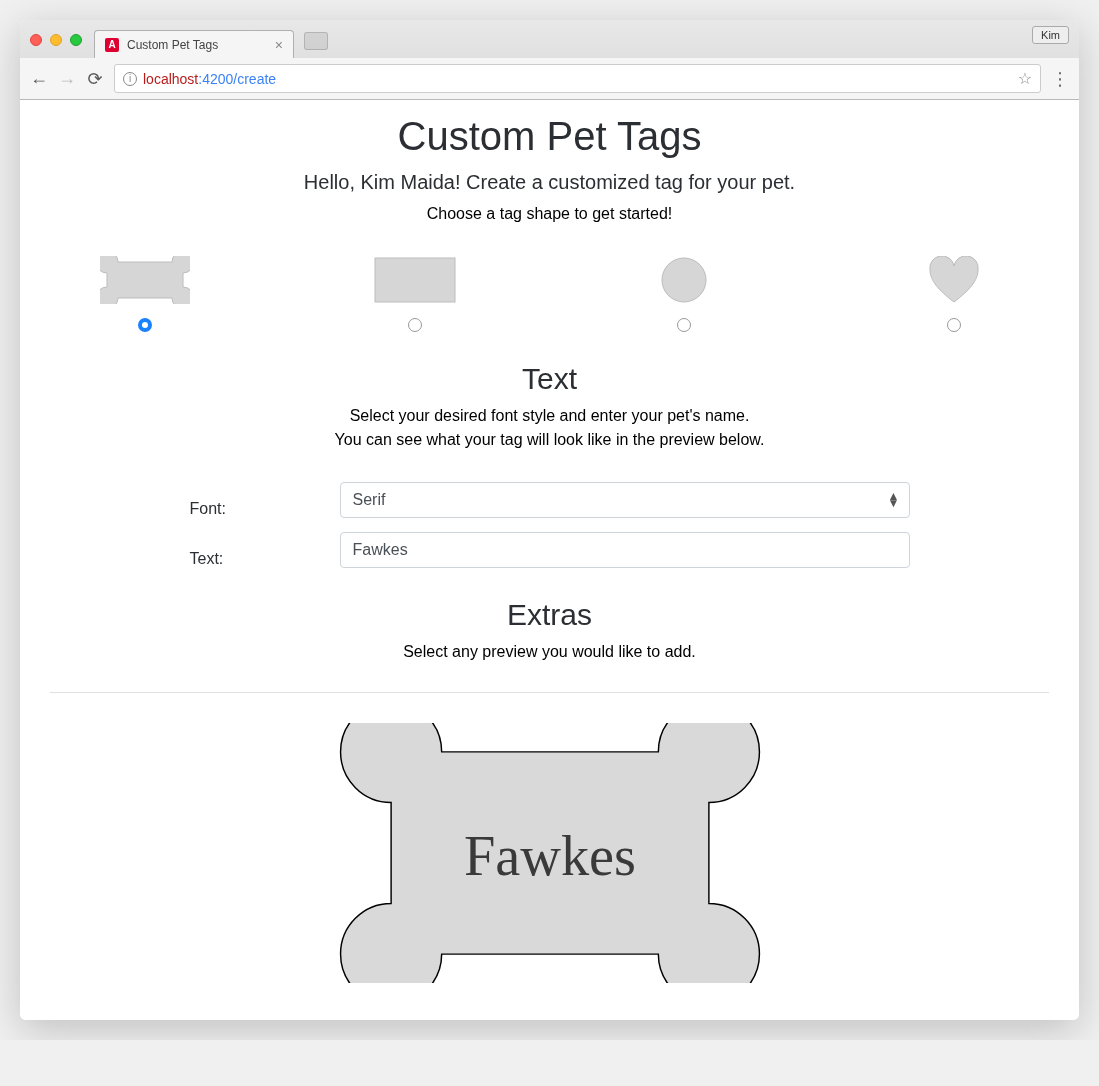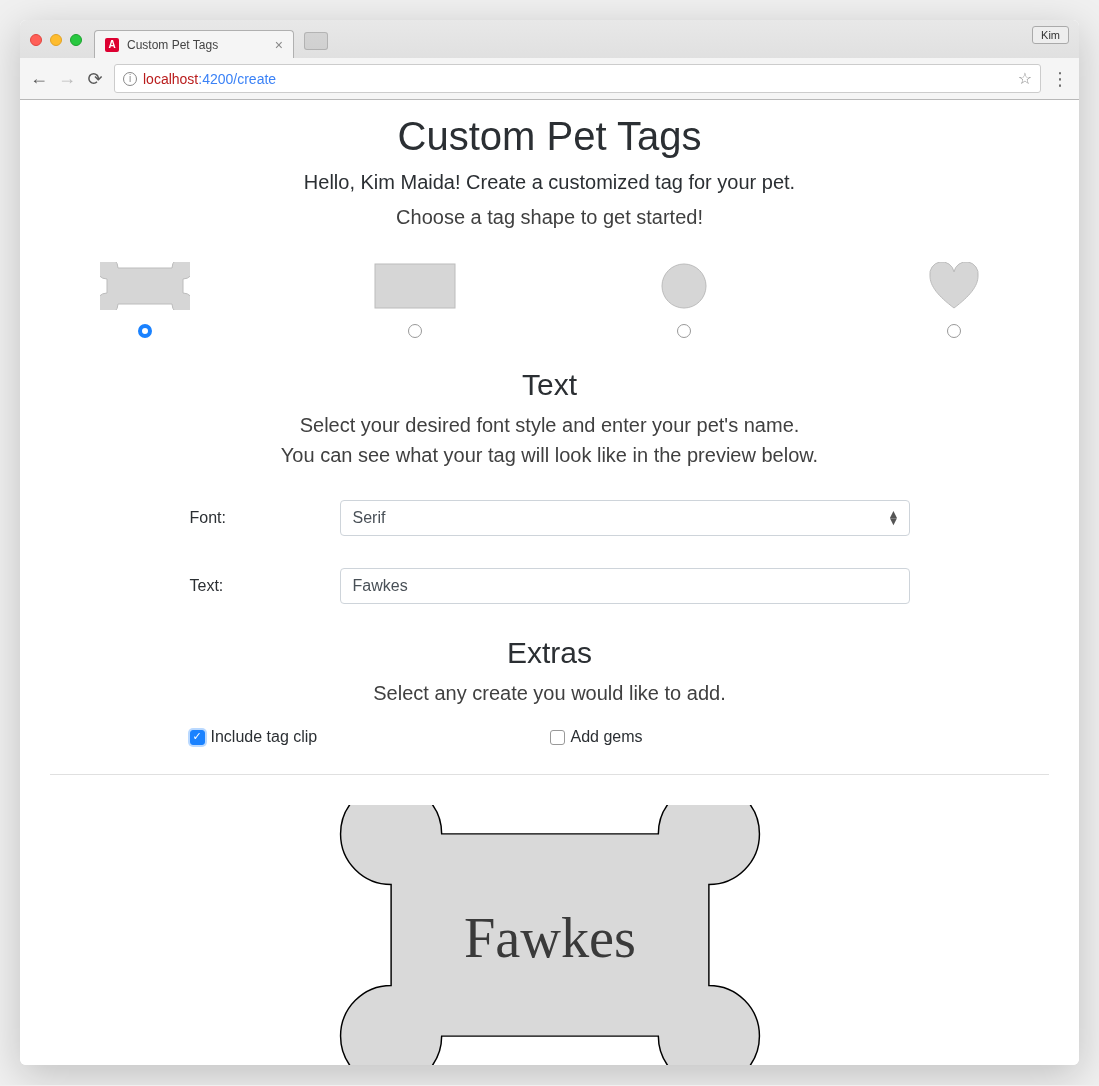--- a/index.html
+++ b/index.html
@@ -163,22 +163,22 @@
     }
     .section-title {
       text-align: center;
       font-size: 30px;
       font-weight: 500;
       color: #2b2f33;
       margin-top: 30px;
     }
     .section-desc {
       text-align: center;
-      font-size: 20px;
-      color: #404040;
+      font-size: 16px;
+      color: #000000;
       margin-top: 8px;
       line-height: 1.5;
     }
     
     .shape-row {
       display: flex;
       justify-content: space-between;
       margin: 30px 50px 0 50px;
     }
     .shape-opt {
@@ -199,22 +199,22 @@
       cursor: pointer;
       position: relative;
     }
     .radio-dot.selected {
       border: 4px solid #1a82ff;
     }
     
     .form-area { max-width: 720px; margin: 30px auto 0 auto; }
     .form-row {
       display: flex;
-      align-items: center;
-      margin-bottom: 32px;
+      align-items: flex-end;
+      margin-bottom: 14px;
     }
     .form-label {
       width: 150px;
       text-align: left;
       font-size: 16px;
       color: #2b2f33;
     }
     .form-control-wrap { flex: 1; position: relative; border-radius: 6px; }
     .select-box, .text-input {
       width: 100%;
@@ -383,31 +383,21 @@
       </div>
       <div class="form-row">
         <div class="form-label">Text:</div>
         <div class="form-control-wrap">
           <input class="text-input" type="text" value="Fawkes" style="">
         </div>
       </div>
     </div>
 
     <h2 class="section-title">Extras</h2>
-    <p class="section-desc">Select any create you would like to add.</p>
-    <div class="extras-row">
-      <label class="extra-item">
-        <span class="chk checked"></span>
-        <span>Include tag clip</span>
-      </label>
-      <label class="extra-item">
-        <span class="chk"></span>
-        <span>Add gems</span>
-      </label>
-    </div>
+    <p class="section-desc">Select any preview you would like to add.</p>
 
     <hr class="divider">
 
     <div class="preview">
       <svg width="540" height="260" viewBox="0 0 540 360">
         <path d="M120 40
                  a70 70 0 1 0 -70 70
                  v140
                  a70 70 0 1 0 70 70
                  h300

